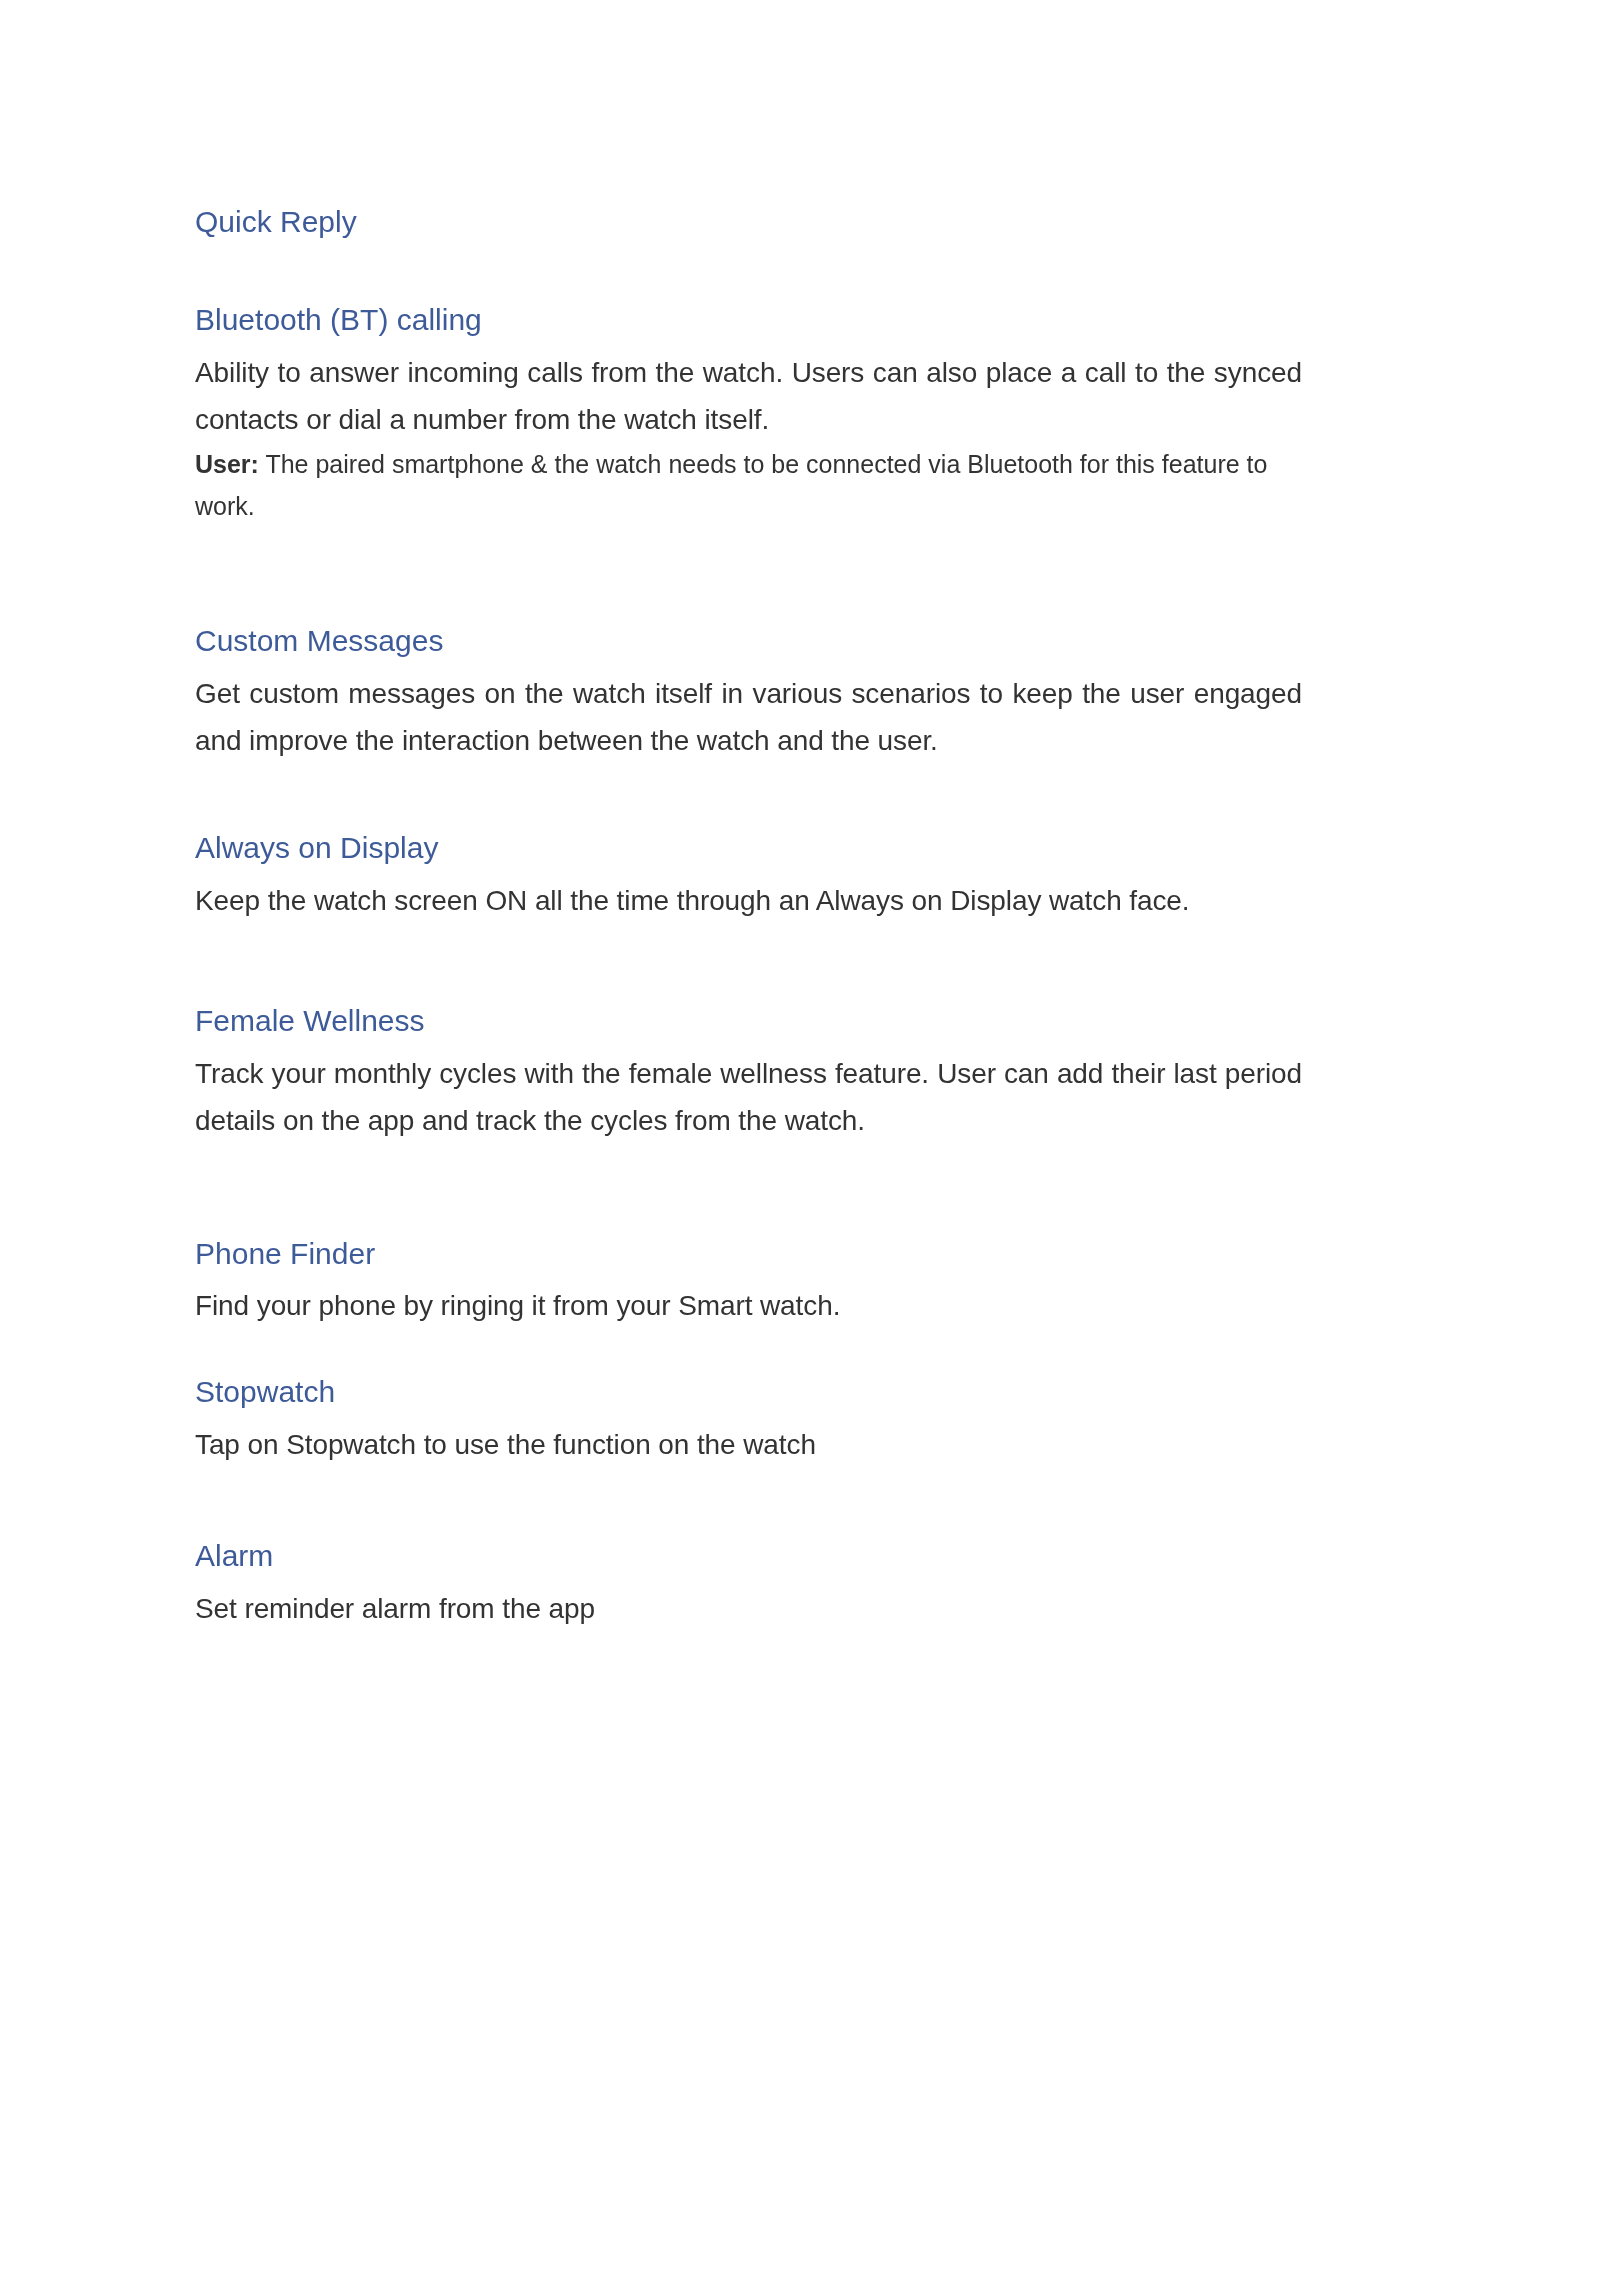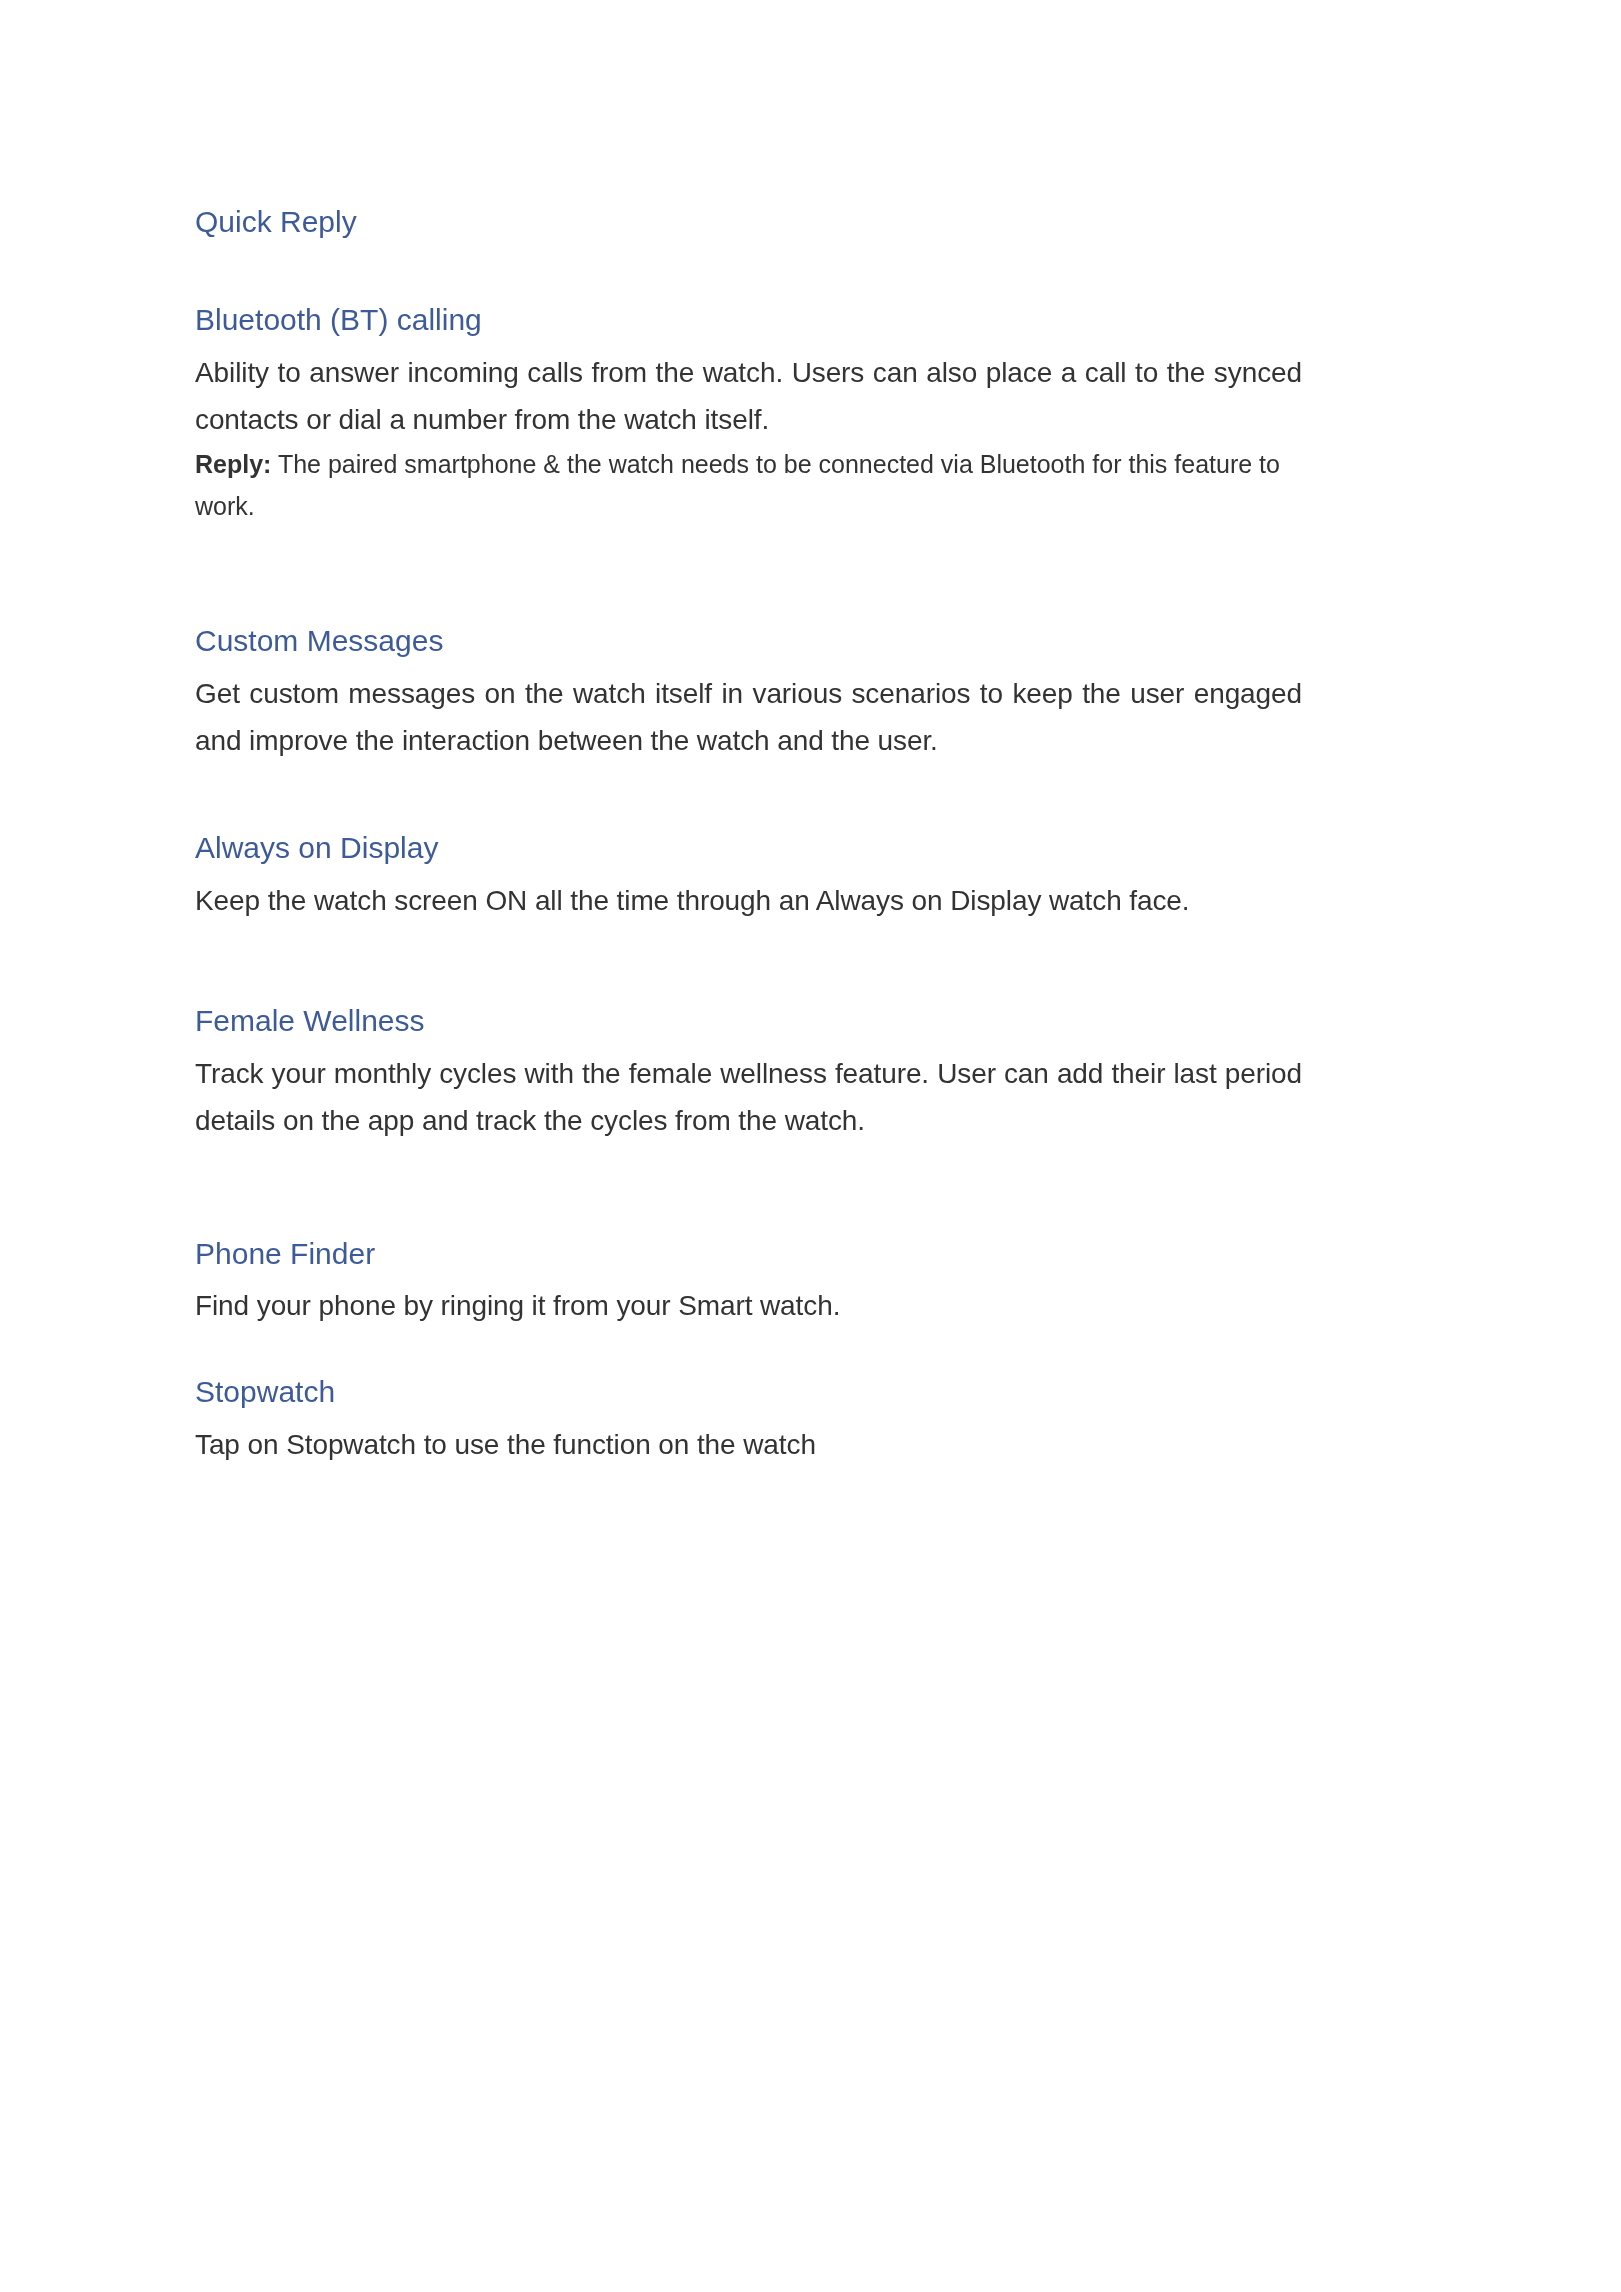--- a/index.html
+++ b/index.html
@@ -54,21 +54,21 @@
 
 <div class="page">
 
   <section class="doc-section sec-gap-1">
     <h2 class="heading">Quick Reply</h2>
   </section>
 
   <section class="doc-section sec-gap-2">
     <h2 class="heading">Bluetooth (BT) calling</h2>
     <p class="body-text">Ability to answer incoming calls from the watch. Users can also place a call to the synced contacts or dial a number from the watch itself.</p>
-    <p class="note-text"><span class="note-label">Reply:</span><span> The paired smartphone &amp; the watch needs to be connected via Bluetooth for this feature to work.</span></p>
+    <p class="note-text"><span class="note-label">User:</span><span> The paired smartphone &amp; the watch needs to be connected via Bluetooth for this feature to work.</span></p>
   </section>
 
   <section class="doc-section sec-gap-3">
     <h2 class="heading">Custom Messages</h2>
     <p class="body-text">Get custom messages on the watch itself in various scenarios to keep the user engaged and improve the interaction between the watch and the user.</p>
   </section>
 
   <section class="doc-section sec-gap-4">
     <h2 class="heading">Always on Display</h2>
     <p class="body-text">Keep the watch screen ON all the time through an Always on Display watch face.</p>
@@ -83,15 +83,19 @@
     <h2 class="heading">Phone Finder</h2>
     <p class="body-text">Find your phone by ringing it from your Smart watch.</p>
   </section>
 
   <section class="doc-section sec-gap-7">
     <h2 class="heading">Stopwatch</h2>
     <p class="body-text">Tap on Stopwatch to use the function on the watch</p>
   </section>
 
 
+  <section class="doc-section">
+    <h2 class="heading">Alarm</h2>
+    <p class="body-text">Set reminder alarm from the app</p>
+  </section>
 
 </div>
 
 
 </body></html>

